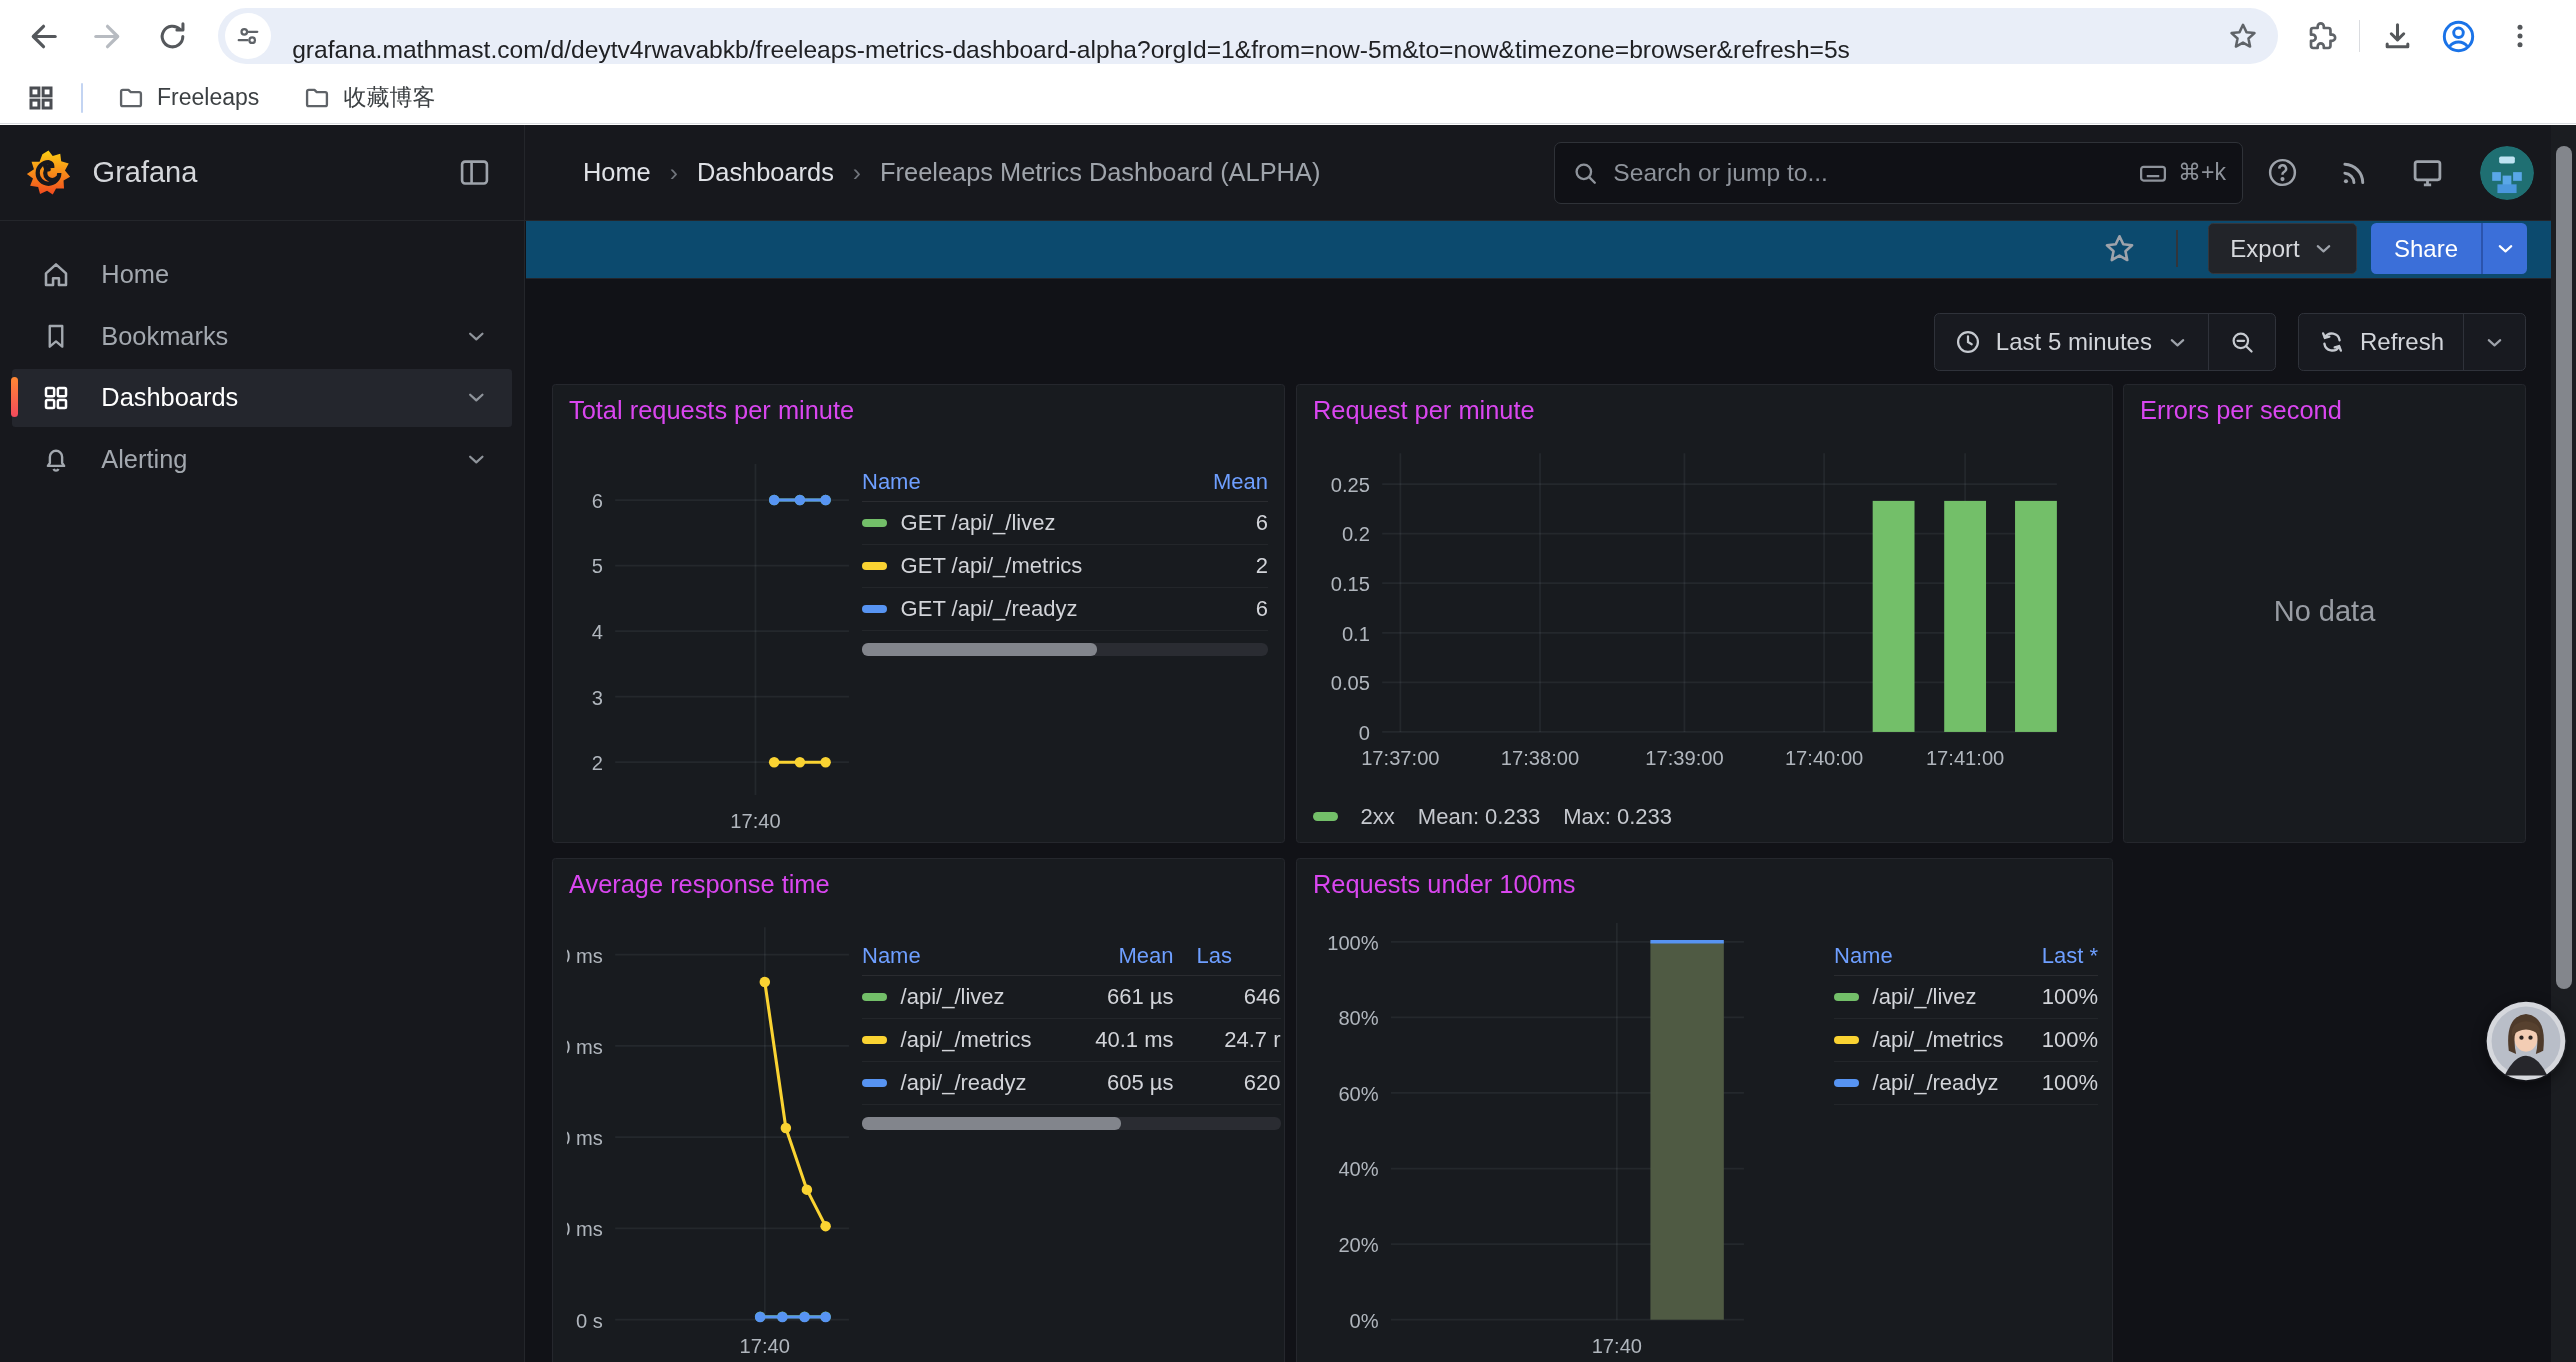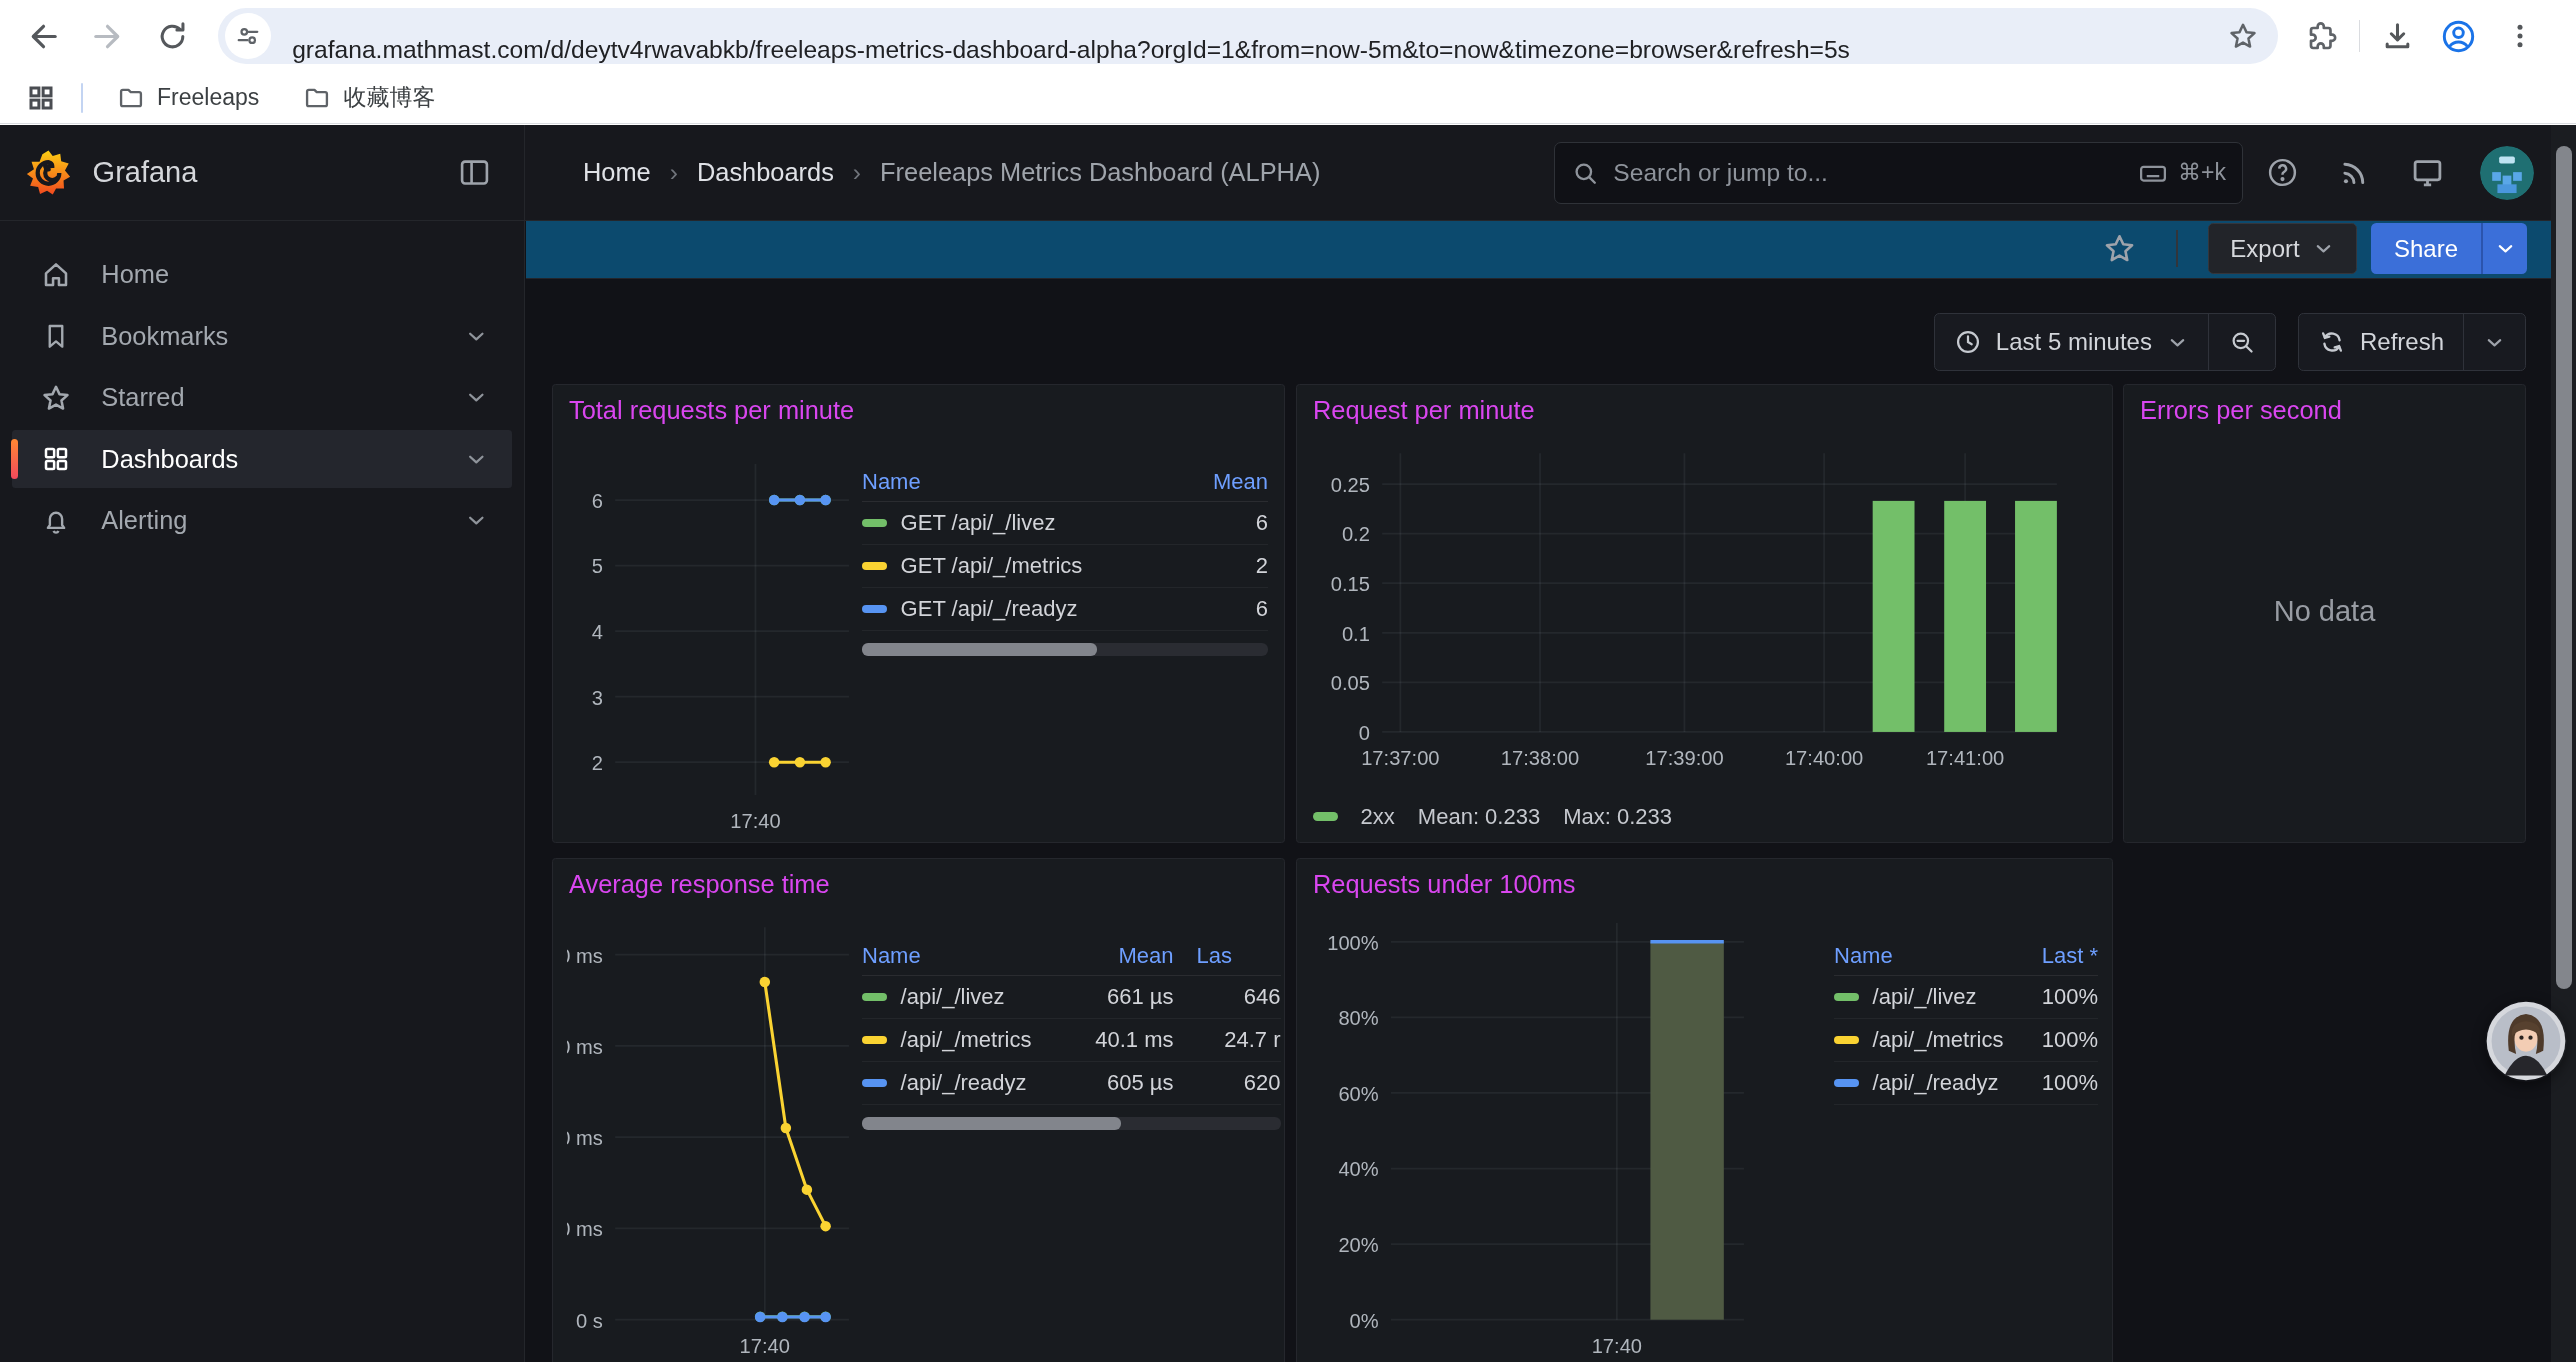--- a/index.html
+++ b/index.html
@@ -292,33 +292,20 @@
       </span>
       <span class="s-label">Home</span>
     </div>
     <div class="side-item">
       <span class="s-ic">
         <svg width="30" height="30" viewBox="0 0 24 24" fill="none" stroke="currentColor" stroke-width="1.9" stroke-linejoin="round">
             <path d="M7 4h10v16.5l-5-4.2-5 4.2Z"></path>
           </svg>
       </span>
       <span class="s-label">Bookmarks</span>
-      <span class="s-chev">
-        <svg width="24.6" height="24.6" viewBox="0 0 24 24" fill="none" stroke="currentColor" stroke-width="2.2" stroke-linecap="round" stroke-linejoin="round">
-            <polyline points="6 9.5 12 15 18 9.5"></polyline>
-          </svg>
-      </span>
-    </div>
-    <div class="side-item">
-      <span class="s-ic">
-        <svg width="32" height="32" viewBox="0 0 24 24" fill="none" stroke="currentColor" stroke-width="1.9" stroke-linejoin="round">
-            <polygon points="12 3.6 14.6 9.1 20.6 9.8 16.1 13.9 17.3 19.9 12 16.9 6.7 19.9 7.9 13.9 3.4 9.8 9.4 9.1"></polygon>
-          </svg>
-      </span>
-      <span class="s-label">Starred</span>
       <span class="s-chev">
         <svg width="24.6" height="24.6" viewBox="0 0 24 24" fill="none" stroke="currentColor" stroke-width="2.2" stroke-linecap="round" stroke-linejoin="round">
             <polyline points="6 9.5 12 15 18 9.5"></polyline>
           </svg>
       </span>
     </div>
     <div class="side-item active">
       <span class="s-ic">
         <svg width="30" height="30" viewBox="0 0 24 24" fill="none" stroke="currentColor" stroke-width="2">
             <rect x="4" y="4" width="6.5" height="6.5" rx="1"></rect>

